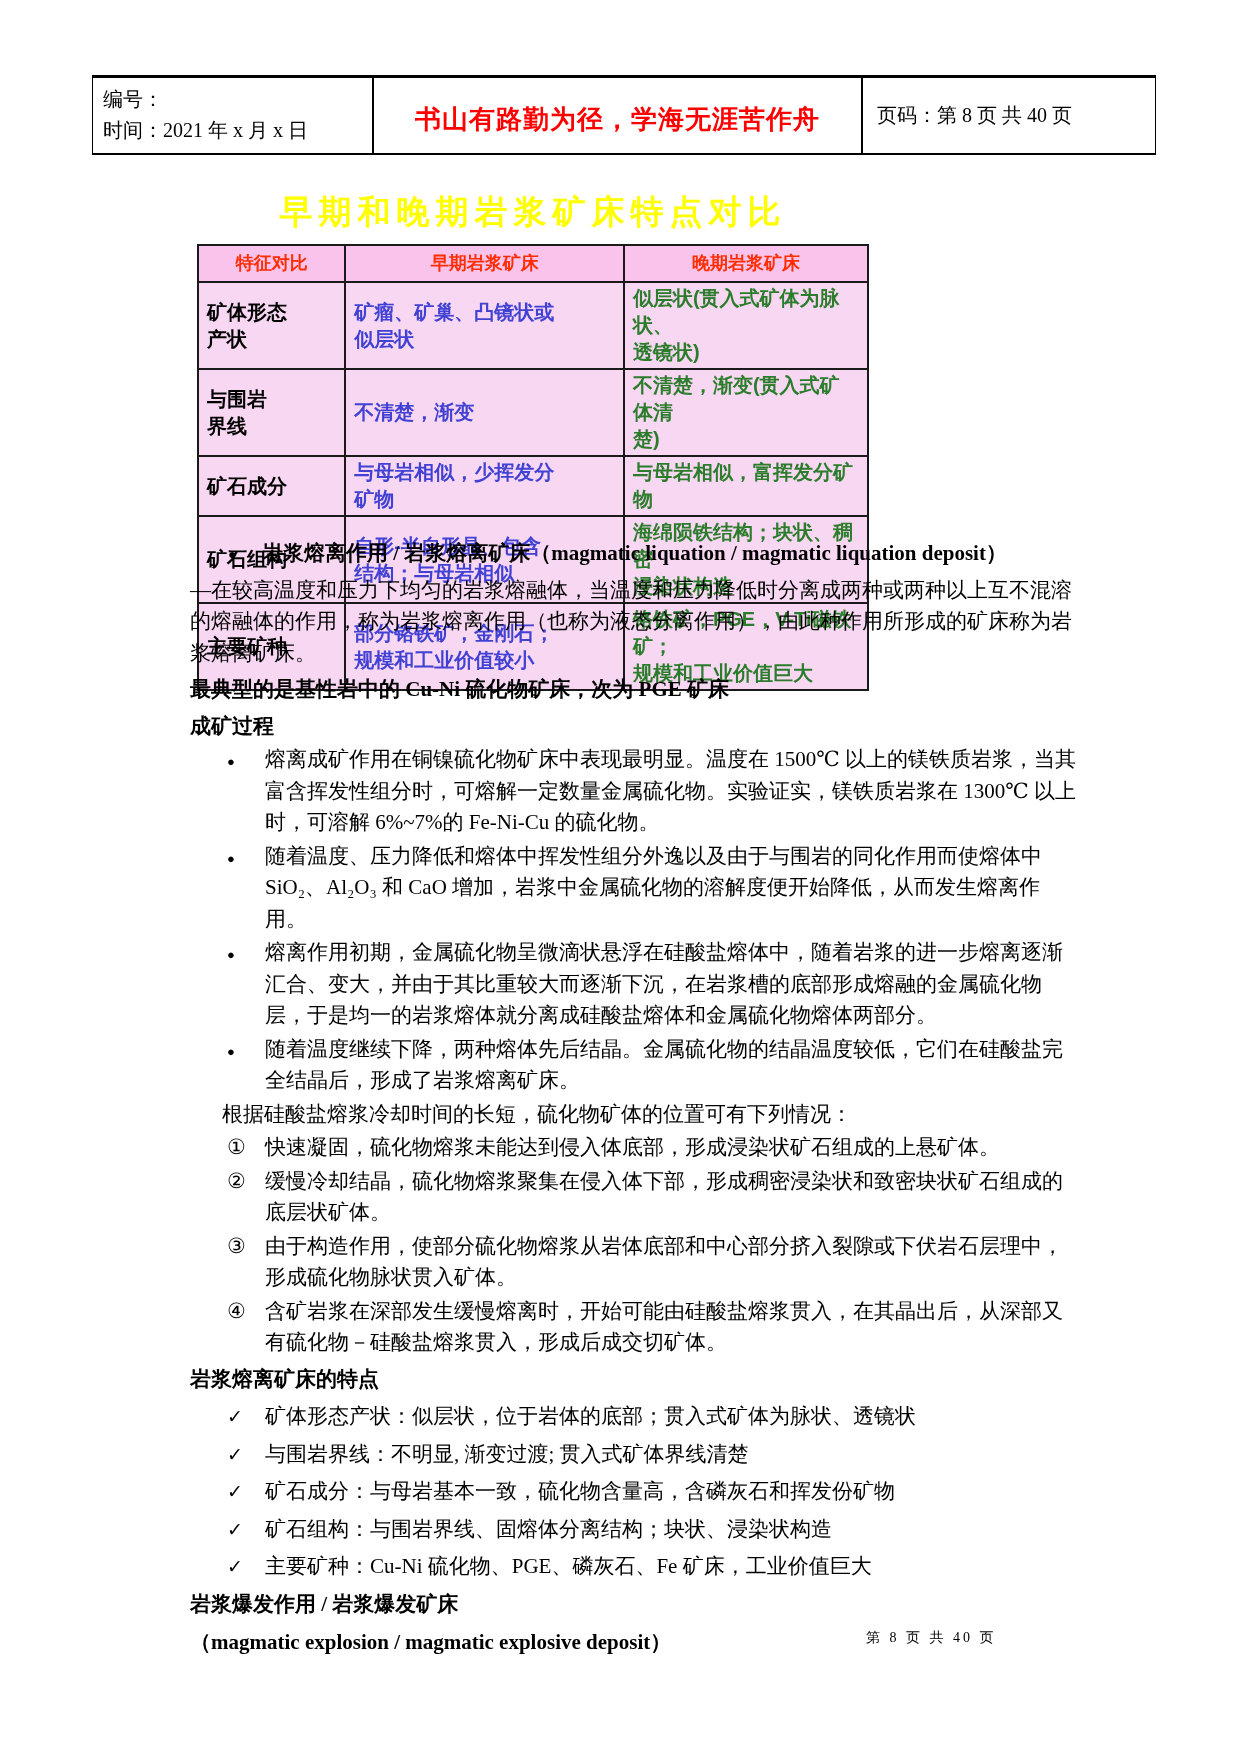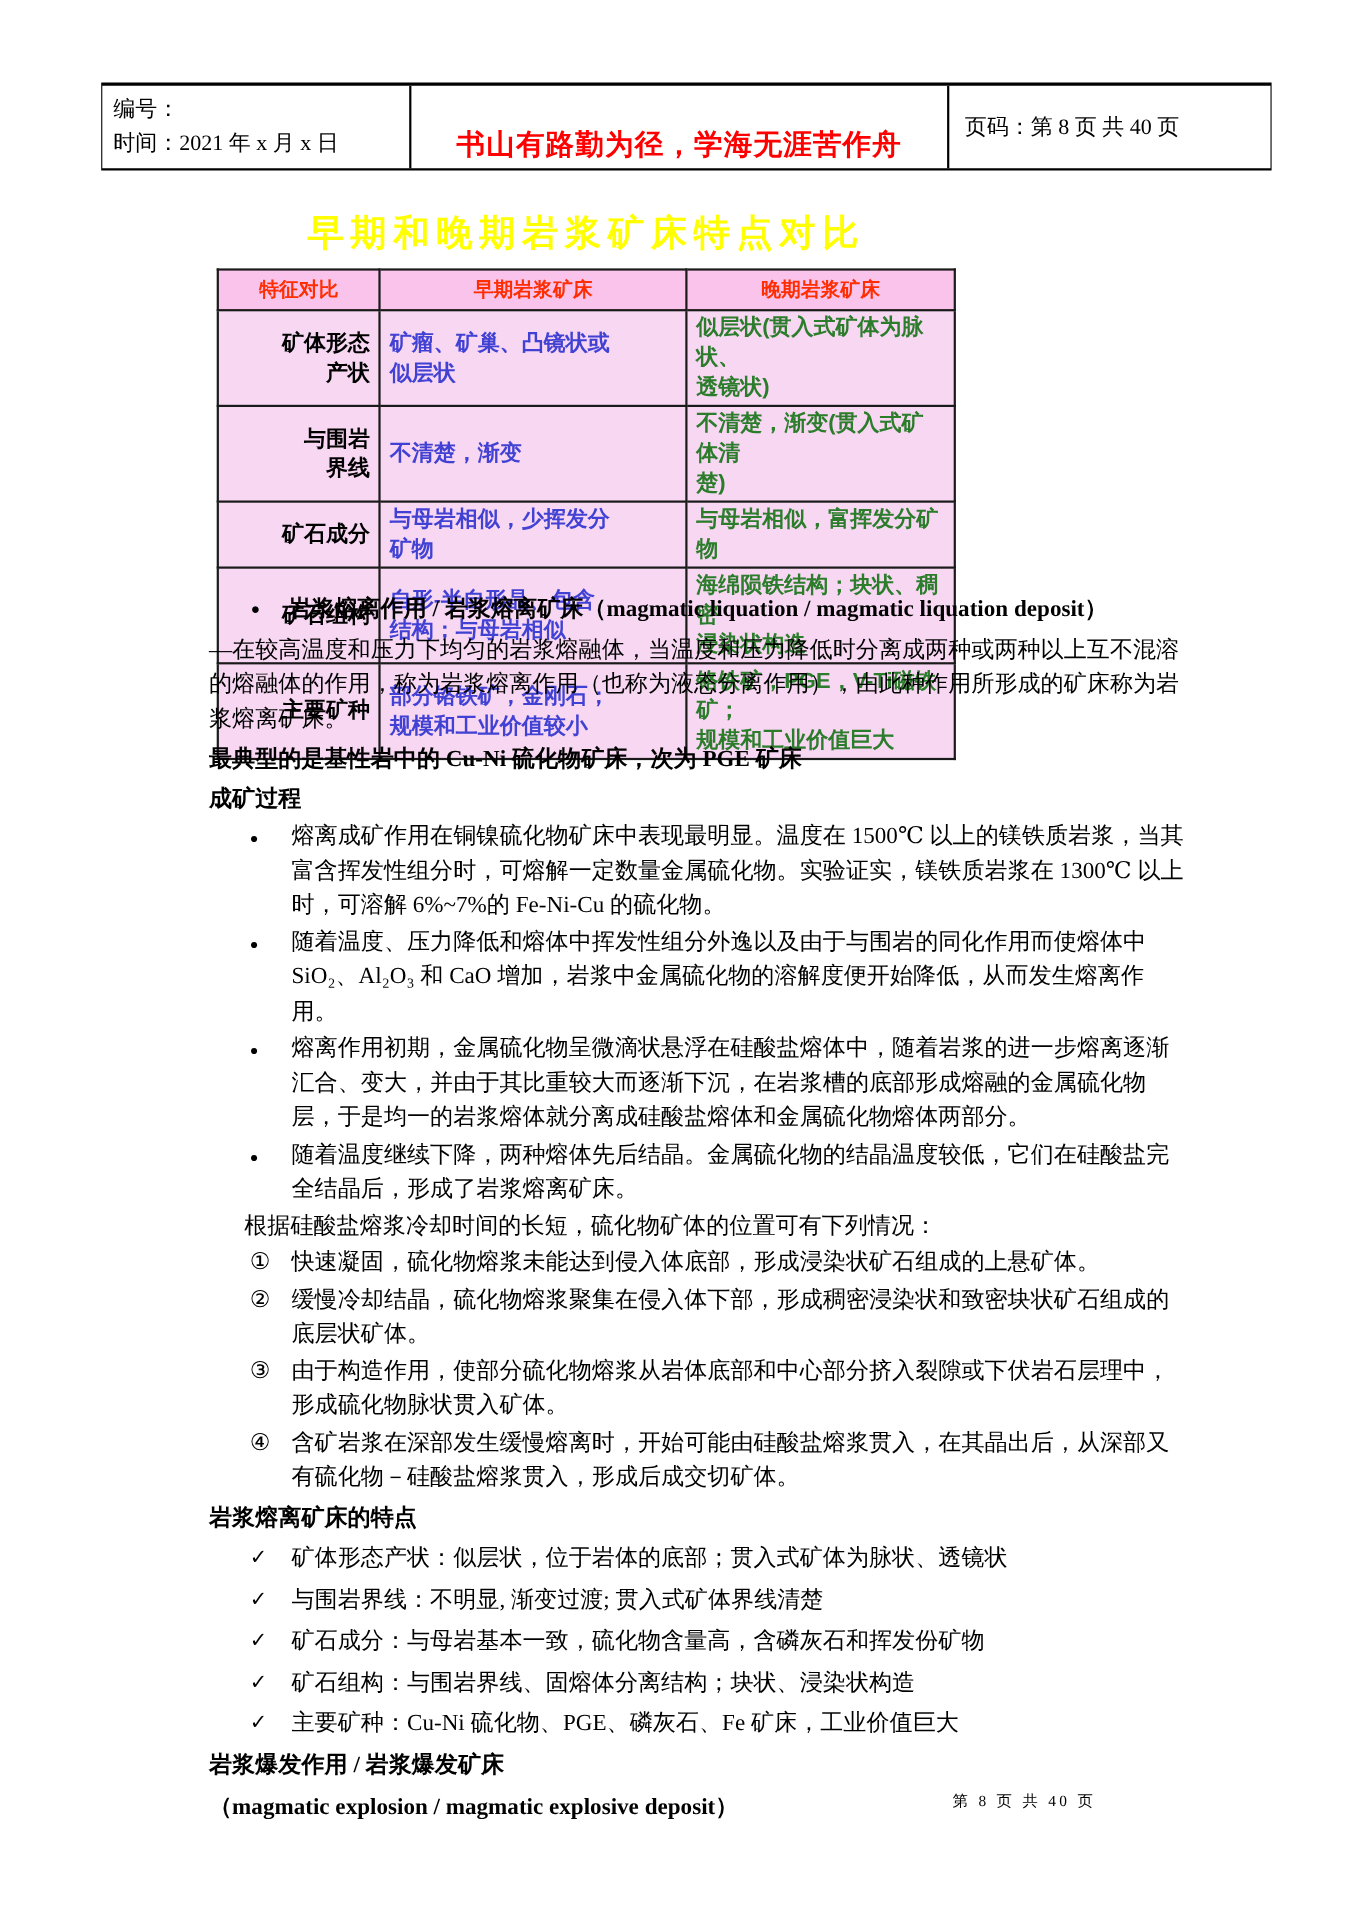--- a/index.html
+++ b/index.html
@@ -22,21 +22,21 @@
     border-top:3px solid #000;border-bottom:2px solid #000;
     border-left:1px solid #000;border-right:1px solid #000;
     display:flex;box-sizing:border-box;
   }
   .hcell{box-sizing:border-box;}
   .hcell-left{
     width:279px;padding:6px 4px 4px 10px;font-size:20px;line-height:31px;
   }
   .hcell-mid{
     flex:1;border-left:2px solid #000;border-right:2px solid #000;
-    display:flex;align-items:flex-end;justify-content:center;padding-bottom:4px;
+    display:flex;align-items:flex-end;justify-content:center;padding-bottom:16px;
   }
   .motto{
     color:var(--c-motto);font-weight:bold;font-size:26px;letter-spacing:1px;
     font-family:"Liberation Sans","DejaVu Sans",sans-serif;
   }
   .hcell-right{
     width:292px;display:flex;align-items:flex-end;padding:0 0 24px 14px;
     font-size:20px;
   }
   
@@ -52,21 +52,21 @@
   }
   table.cmp th,table.cmp td{
     border:2px solid #1a1a1a;padding:2px 8px;vertical-align:middle;
     font-size:20px;line-height:27px;white-space:pre-line;
   }
   table.cmp th{
     background:var(--c-cell-head);color:var(--c-thead);font-size:18px;
     font-weight:bold;text-align:center;padding:4px 6px;
   }
   td.feature{
-    background:var(--c-cell-body);font-weight:bold;text-align:right;color:#000;margin-left:44px;
+    background:var(--c-cell-body);font-weight:bold;text-align:left;color:#000;margin-left:44px;
   }
   td.early{background:var(--c-cell-body);color:var(--c-early);font-weight:600;}
   td.late{background:var(--c-cell-body);color:var(--c-late);font-weight:600;}
   
   .doc-body{
     position:absolute;top:538px;left:190px;width:888px;
     font-size:21px;line-height:31.5px;
   }
   .lead-item{display:flex;margin-left:38px;font-weight:bold;margin-bottom:4px;}
   .lead-item .mk{width:34px;flex:none;font-size:14px;padding-top:1px;}

